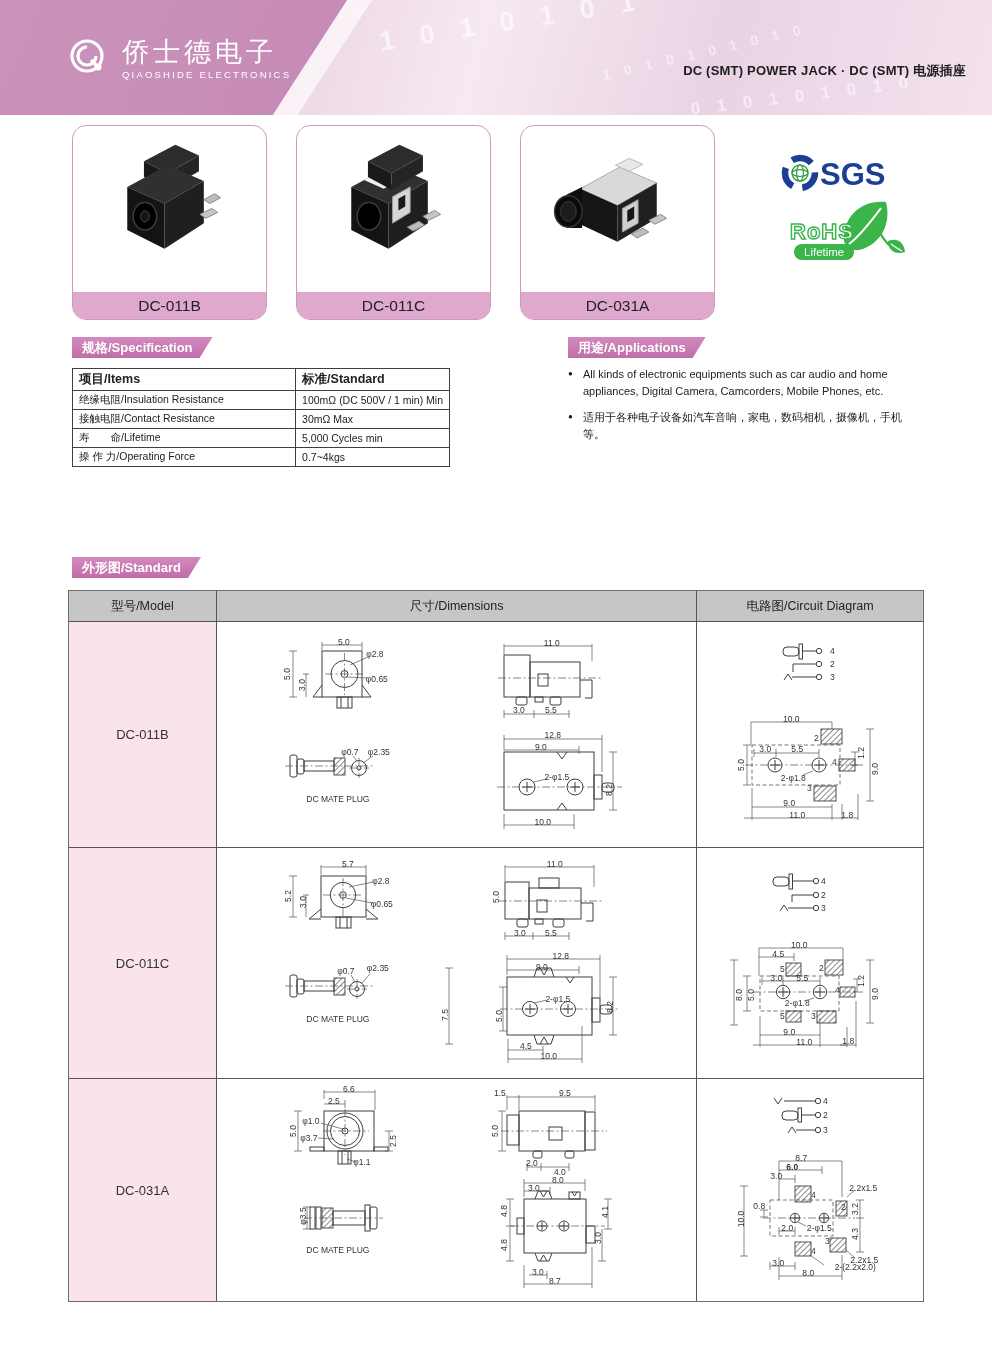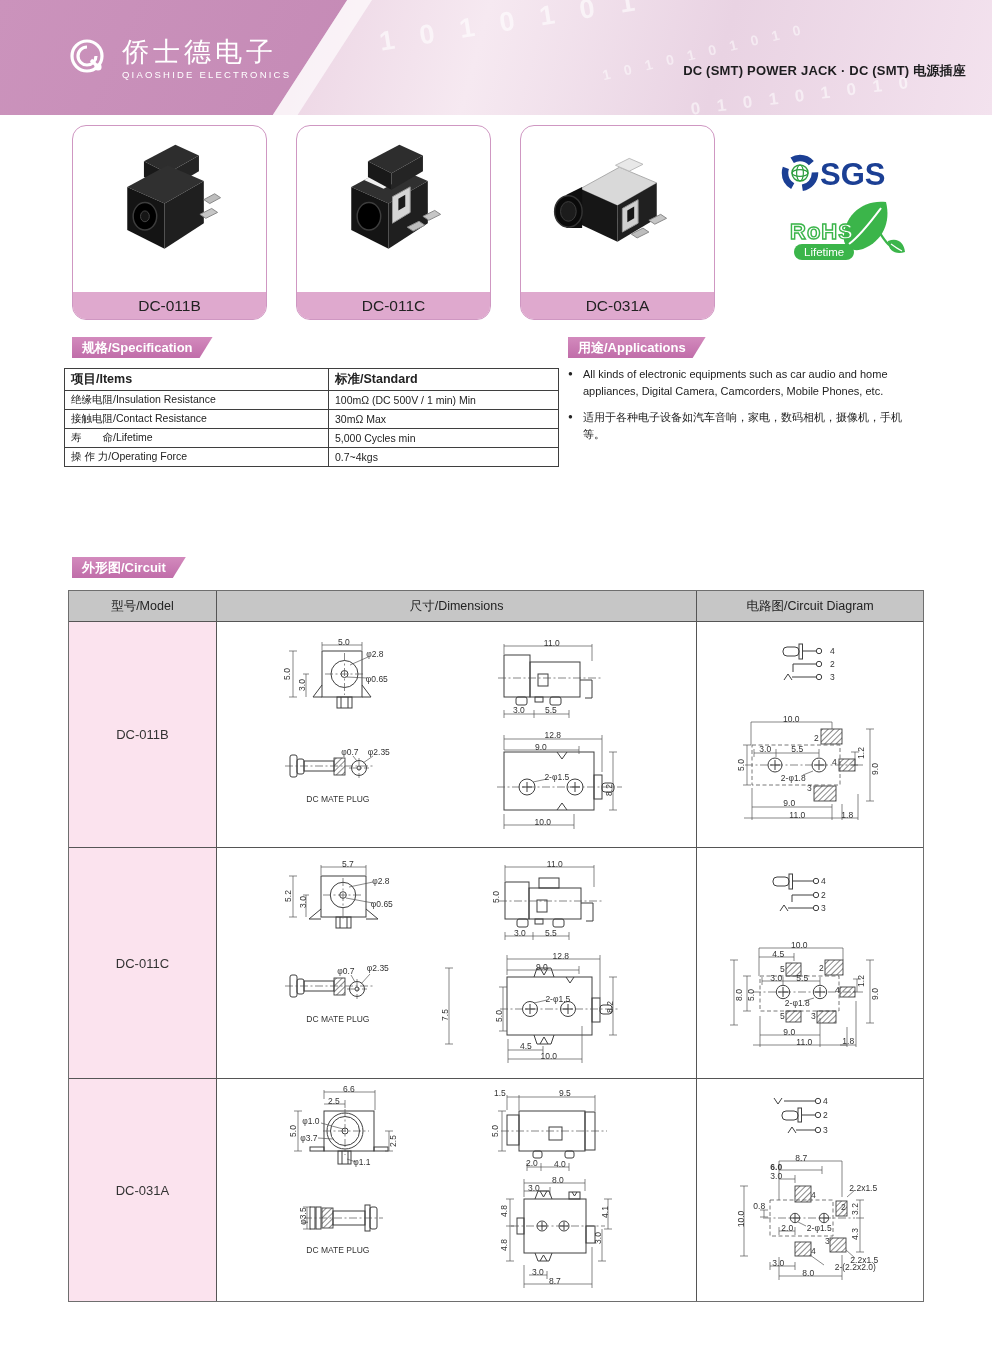--- a/index.html
+++ b/index.html
@@ -37,21 +37,21 @@
   .rohs-pill{position:absolute;left:6px;top:41px;background:#3bb54a;color:#fff;font-size:11.5px;
         padding:2px 10px;border-radius:11px}
   .rohs-leaf{position:absolute;left:48px;top:-4px}
 
   
   .ribbon{position:absolute;height:21px;line-height:21px;color:#fff;font-weight:bold;font-size:13px;
         padding:0 20px 0 10px;background:linear-gradient(#d38abd,#c06da9);
         clip-path:polygon(0 0,100% 0,calc(100% - 13px) 100%,0 100%)}
 
   
-  .spec{position:absolute;left:64px;top:368px;width:495px;border-collapse:collapse;font-size:10.5px;color:#222}
+  .spec{position:absolute;left:72px;top:368px;width:378px;border-collapse:collapse;font-size:10.5px;color:#222}
   .spec th,.spec td{border:1px solid #3f3f3f;padding:1px 6px;text-align:left;white-space:nowrap}
   .spec th{font-size:12.5px;font-weight:bold;height:19px}
   .spec td{height:16px}
   .spec th:first-child,.spec td:first-child{width:251px}
 
   
   .apps-list{position:absolute;left:568px;top:366px;width:352px;margin:0;padding:0;list-style:none;
         font-size:11px;color:#222}
   .apps-list li{margin-bottom:10px;padding-left:15px;position:relative;line-height:1.5}
   .apps-list li::before{content:"●";position:absolute;left:0;top:2px;font-size:8px}
@@ -212,21 +212,21 @@
       </tr>
     </tbody>
 </table>
 
 <div class="ribbon" style="left:568px;top:337px">用途/Applications</div>
 <ul class="apps-list">
     <li>All kinds of electronic equipments such as car audio and home appliances, Digital Camera, Camcorders, Mobile Phones, etc.</li>
     <li>适用于各种电子设备如汽车音响，家电，数码相机，摄像机，手机等。</li>
   </ul>
 
-<div class="ribbon" style="left:72px;top:557px">外形图/Circuit</div>
+<div class="ribbon" style="left:72px;top:557px">外形图/Standard</div>
 
 <div class="dtable">
   <div class="dhead">
     <div class="c1">型号/Model</div>
     <div class="c2">尺寸/Dimensions</div>
     <div class="c3">电路图/Circuit Diagram</div>
   </div>
 
   <div class="drow" style="height:225px">
     <div class="dmodel c1">DC-011B</div>
@@ -528,21 +528,21 @@
         <span class="dlab rot" style="left: 76px; top: 52px;">5.0</span>
         <span class="dlab" style="left: 92px; top: 59px;">φ3.7</span>
         <span class="dlab rot" style="left: 176px; top: 62px;">2.5</span>
         <span class="dlab" style="left: 145px; top: 83px;">φ1.1</span>
         <span class="dlab rot" style="left: 86px; top: 137px;">φ3.5</span>
         <span class="dlab" style="left: 121px; top: 171px;">DC MATE PLUG</span>
         <span class="dlab" style="left: 283px; top: 14px;">1.5</span>
         <span class="dlab" style="left: 348px; top: 14px;">9.5</span>
         <span class="dlab rot" style="left: 278px; top: 52px;">5.0</span>
         <span class="dlab" style="left: 315px; top: 84px;">2.0</span>
-        <span class="dlab" style="left: 343px; top: 85px; text-align: center;">4.0</span>
+        <span class="dlab" style="left: 343px; top: 93px; text-align: center;">4.0</span>
         <span class="dlab" style="left: 341px; top: 101px;">8.0</span>
         <span class="dlab" style="left: 317px; top: 109px;">3.0</span>
         <span class="dlab rot" style="left: 287px; top: 132px;">4.8</span>
         <span class="dlab rot" style="left: 388px; top: 133px;">4.1</span>
         <span class="dlab rot" style="left: 381px; top: 159px;">3.0</span>
         <span class="dlab rot" style="left: 287px; top: 166px;">4.8</span>
         <span class="dlab" style="left: 321px; top: 193px;">3.0</span>
         <span class="dlab" style="left: 338px; top: 202px;">8.7</span>
       </div>
     <div class="dcell c3">
@@ -574,21 +574,21 @@
         <path class="d" d="M163,121 V173 M159,121 H167 M159,139 H167 M159,173 H167"></path>
         <path class="d" d="M150,118 L158,111 M149,171 L158,179"></path>
         <path class="d" d="M113,176 L127,186"></path>
         <path class="d" d="M73,187 H98 M73,183 V191 M98,183 V191"></path>
         <path class="d" d="M82,197 H145 M82,178 V201 M145,176 V201"></path>
       </svg>
     <span class="dlab" style="left: 128px; top: 22px;">4</span>
         <span class="dlab" style="left: 128px; top: 36px;">2</span>
         <span class="dlab" style="left: 128px; top: 51px;">3</span>
         <span class="dlab" style="left: 104px; top: 79px;">8.7</span>
-        <span class="dlab" style="left: 79px; top: 88px; font-weight: bold;">6.0</span>
+        <span class="dlab" style="left: 95px; top: 88px; font-weight: bold;">6.0</span>
         <span class="dlab" style="left: 79px; top: 97px;">3.0</span>
         <span class="dlab" style="left: 116px; top: 116px;">4</span>
         <span class="dlab" style="left: 166px; top: 109px;">2.2x1.5</span>
         <span class="dlab" style="left: 62px; top: 127px;">0.8</span>
         <span class="dlab" style="left: 146px; top: 128px;">2</span>
         <span class="dlab rot" style="left: 158px; top: 130px;">3.2</span>
         <span class="dlab rot" style="left: 44px; top: 140px;">10.0</span>
         <span class="dlab" style="left: 90px; top: 149px;">2.0</span>
         <span class="dlab" style="left: 122px; top: 149px;">2-φ1.5</span>
         <span class="dlab rot" style="left: 158px; top: 155px;">4.3</span>

